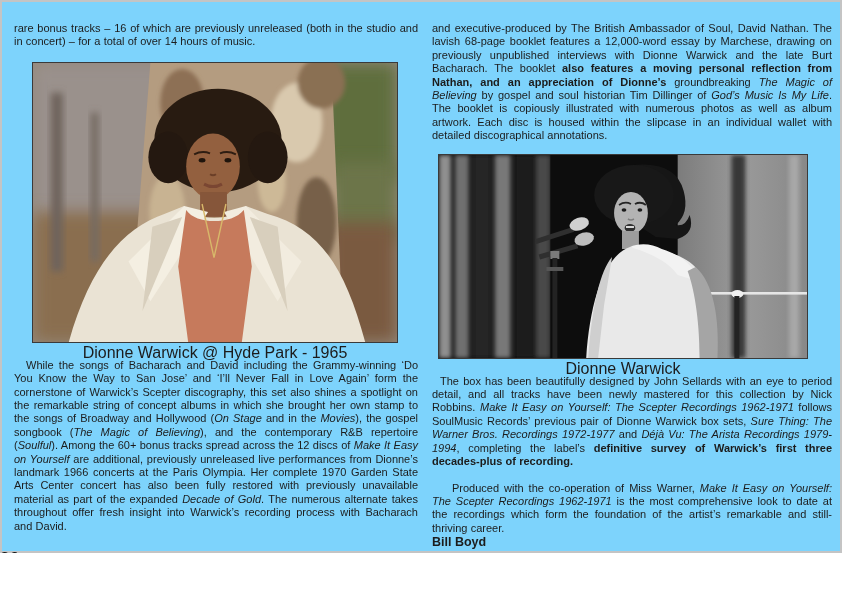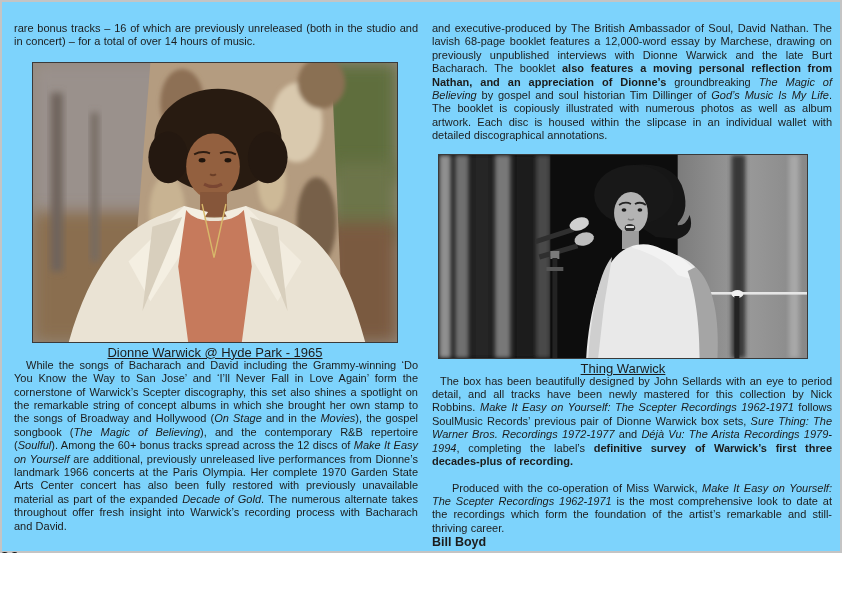--- a/index.html
+++ b/index.html
@@ -29,25 +29,24 @@
   .photo-frame {
     border:1px solid #3a3a3a;
     background:#888;
     line-height:0;
     box-sizing:border-box;
   }
   .photo-frame svg { width:100%; height:100%; display:block; }
   .photo-left  { width:366px; height:281px; margin:13px auto 0 18px; }
   .photo-right { width:370px; height:205px; margin:11px 0 0 6px; }
   .caption {
-    font-size:13px;
+    font-size:16px;
     line-height:13px;
     text-align:center;
     margin-top:3px;
-    text-decoration:underline;
   }
   .cap-left  { width:366px; margin-left:18px; }
   .cap-right { width:370px; margin-left:6px; }
   .body-after-photo { }
   .signature {
     font-size:12.5px;
     font-weight:bold;
   }
   .footer-rule {
     position:absolute;
@@ -194,23 +193,23 @@
           <rect x="96" y="78" width="40" height="5" fill="#2f2f2f" transform="rotate(-18 116 80)"></rect>
           <rect x="100" y="94" width="40" height="5" fill="#2f2f2f" transform="rotate(-16 120 96)"></rect>
           <ellipse cx="141" cy="69" rx="10" ry="6.4" fill="#d0d0d0" transform="rotate(-18 141 69)"></ellipse>
           <ellipse cx="146" cy="84" rx="10" ry="6.4" fill="#bdbdbd" transform="rotate(-16 146 84)"></ellipse>
           <rect x="112" y="96" width="9" height="8" fill="#7a7a7a"></rect>
           <rect x="114" y="103" width="5" height="100" fill="#232323"></rect>
           <rect x="108" y="112" width="17" height="4" fill="#565656"></rect>
         </g>
       </svg>
     </div>
-    <div class="caption cap-right">Thing Warwick</div>
+    <div class="caption cap-right">Dionne Warwick</div>
 
     <p class="para indent-sm body-after-photo"><span>The box has been beautifully designed by John Sellards with an eye to period detail, and all tracks have been newly mastered for this collection by Nick Robbins.  </span><i>Make It Easy on Yourself: The Scepter Recordings 1962-1971</i><span> follows SoulMusic Records’ previous pair of Dionne Warwick box sets, </span><i>Sure Thing: The Warner Bros. Recordings 1972-1977</i><span> and </span><i>Déjà Vu: The Arista Recordings 1979-1994</i><span>, completing the label’s </span><b>definitive survey of Warwick’s first three decades-plus of recording.</b></p>
-    <p class="para indent-lg gap-para"><span>Produced with the co-operation of Miss Warwick, </span><i>Make It Easy on Yourself: The Scepter Recordings 1962-1971</i><span> is the most comprehensive look to date at the recordings which form the foundation of the artist’s remarkable and still-thriving career.</span></p>
+    <p class="para indent-lg gap-para"><span>Produced with the co-operation of Miss Warner, </span><i>Make It Easy on Yourself: The Scepter Recordings 1962-1971</i><span> is the most comprehensive look to date at the recordings which form the foundation of the artist’s remarkable and still-thriving career.</span></p>
     <div class="signature">Bill Boyd</div>
   </div>
 
   <div class="page-number">39</div>
   <div class="footer-rule"></div>
 
 </div>
 
 </body></html>

